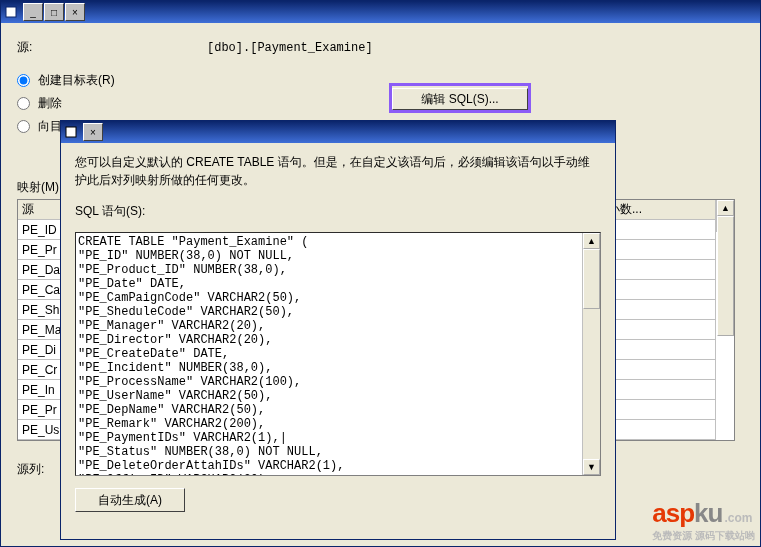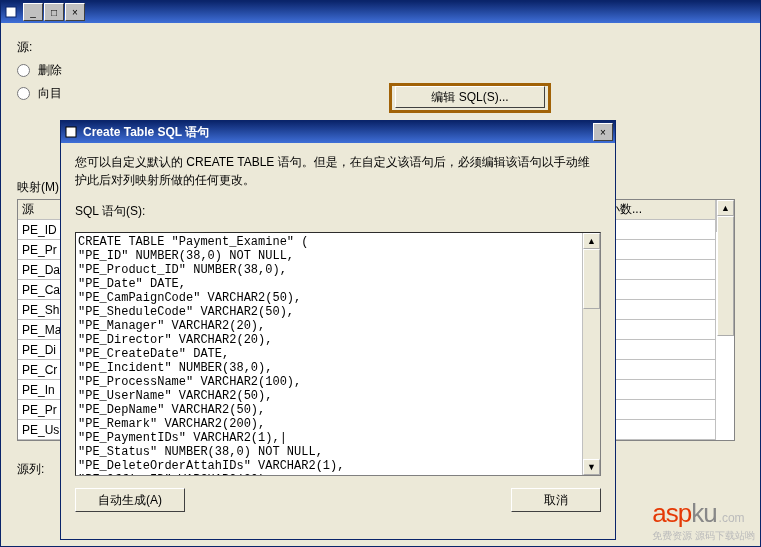--- a/index.html
+++ b/index.html
@@ -10,21 +10,21 @@
 .titlebar .title{flex:1;font-weight:bold}
 .winbtns{display:flex;gap:1px}
 .winbtn{width:20px;height:18px;background:#c0c0c0;border:1px solid #fff;border-right-color:#404040;border-bottom-color:#404040;display:flex;align-items:center;justify-content:center;color:#000;font-family:Arial;font-size:10px;cursor:pointer}
 .main{position:absolute;top:0;left:0;width:761px;height:547px}
 .body1{padding:10px 16px}
 .row{display:flex;align-items:center;margin:6px 0}
 .lbl{width:90px}
 .val{font-family:"Courier New",monospace}
 .radio{display:flex;align-items:center;gap:4px;margin:6px 0}
 .radio input{margin-right:4px}
-.editsql{position:absolute;left:388px;top:82px;width:162px;height:30px;border:3px solid #a16207;display:flex;align-items:flex-start;justify-content:center}
+.editsql{position:absolute;left:388px;top:82px;width:142px;height:30px;border:3px solid #8b5cf6;display:flex;align-items:flex-end;justify-content:center}
 .editsql .btn{width:150px;height:22px}
 .btn{background:#ece9d8;border:1px solid #404040;border-top-color:#fff;border-left-color:#fff;display:flex;align-items:center;justify-content:center;cursor:pointer;font-size:12px}
 .dlg{left:60px;top:120px;width:556px;height:420px;z-index:5}
 .dlg .body2{padding:10px 14px}
 .dlg .info{line-height:1.5;margin-bottom:14px}
 .dlg .sqlab{margin-bottom:12px}
 .sqlwrap{border:1px inset #808080;background:#fff;height:244px;display:flex}
 .sqlta{flex:1;border:none;resize:none;font-family:"Courier New","SimSun",monospace;font-size:12px;padding:2px;white-space:pre;overflow:hidden}
 .sb{width:18px;background:#ece9d8;border-left:1px solid #c0c0c0;display:flex;flex-direction:column}
 .sb .arr{height:16px;background:#ece9d8;border:1px outset #fff;display:flex;align-items:center;justify-content:center;font-size:9px;cursor:pointer}
@@ -34,21 +34,21 @@
 .dlgbtns .btn{width:90px;height:24px}
 .dlgbtns .auto{margin-right:auto;width:110px}
 .tbl{border:1px solid #848484;background:#fff}
 .tbl .hd,.tbl .rw{display:flex;height:20px;align-items:center}
 .tbl .hd{background:#ece9d8}
 .tbl .cell{padding:0 4px;border-right:1px solid #c0c0c0;border-bottom:1px solid #c0c0c0;height:100%;display:flex;align-items:center;overflow:hidden}
 .srcside{position:absolute;left:16px;top:198px;width:48px}
 .decside{position:absolute;left:602px;top:198px;width:132px}
 .mlbl{position:absolute;left:16px;top:178px}
 .srclbl2{position:absolute;left:16px;top:460px}
-.logo{position:absolute;right:6px;bottom:4px;z-index:10;font-family:Arial;font-weight:normal;display:flex;align-items:baseline}
+.logo{position:absolute;right:6px;bottom:4px;z-index:10;font-family:Arial;font-weight:bold;display:flex;align-items:baseline}
 .logo .a{color:#e53905;font-size:26px;letter-spacing:-1px}
 .logo .b{color:#888;font-size:26px;letter-spacing:-1px}
 .logo .c{color:#bbb;font-size:12px;margin-left:2px}
 .sbv{position:absolute;right:0;top:0;width:18px;height:100%}
 </style>
 </head>
 <body>
 
 <div class="win main">
   <div class="titlebar">
@@ -59,20 +59,25 @@
     </span>
     <div class="winbtns">
       <div class="winbtn">_</div>
       <div class="winbtn">□</div>
       <div class="winbtn">×</div>
     </div>
   </div>
   <div class="body1">
     <div class="row">
       <span class="lbl">源:</span>
+      <span class="val" style="margin-left:100px">[dbo].[Payment_Examine]</span>
+    </div>
+    <div class="radio" style="margin-top:16px">
+      <input type="radio" checked="" style="">
+      <span><span>创建目标表(R)</span></span>
     </div>
     <div class="radio">
       <input type="radio" style="">
       <span>删除</span>
     </div>
     <div class="radio">
       <input type="radio" style="">
       <span>向目</span>
     </div>
   </div>
@@ -172,21 +177,20 @@
   <div class="srclbl2">源列:</div>
 </div>
 
 <div class="win dlg">
   <div class="titlebar">
     <span class="ticon">
       <svg width="14" height="14">
           <rect x="2" y="2" width="10" height="10" fill="#fff" stroke="#000"></rect>
         </svg>
     </span>
-    <span class="title">Create Table SQL 语句</span>
     <div class="winbtns">
       <div class="winbtn">×</div>
     </div>
   </div>
   <div class="body2">
     <div class="info">您可以自定义默认的 CREATE TABLE 语句。但是，在自定义该语句后，必须编辑该语句以手动维护此后对列映射所做的任何更改。</div>
     <div class="sqlab"><span>SQL 语句(S):</span></div>
     <div class="sqlwrap">
       <textarea class="sqlta" style="">CREATE TABLE "Payment_Examine" (
 "PE_ID" NUMBER(38,0) NOT NULL,
@@ -211,21 +215,20 @@
       <div class="sb">
         <div class="arr">▲</div>
         <div class="track">
             <div class="thumb"></div>
           </div>
         <div class="arr">▼</div>
       </div>
     </div>
     <div class="dlgbtns">
       <div class="btn auto">自动生成(A)</div>
-      <div class="btn">取消</div>
     </div>
   </div>
 </div>
 
 <div class="logo">
   <div>
     <span class="a">asp</span><span class="b">ku</span><span class="c">.com</span>
     <div style="color:#bbb;font-size:10px;text-align:right">免费资源 源码下载站哟</div>
   </div>
 </div>

